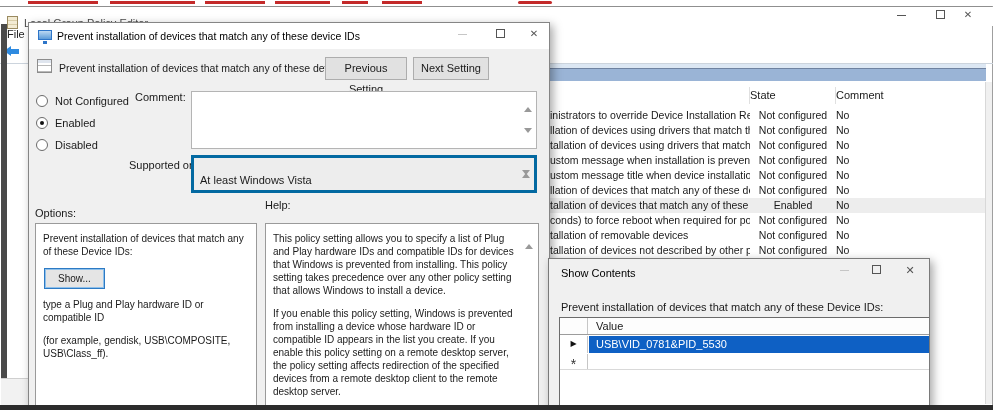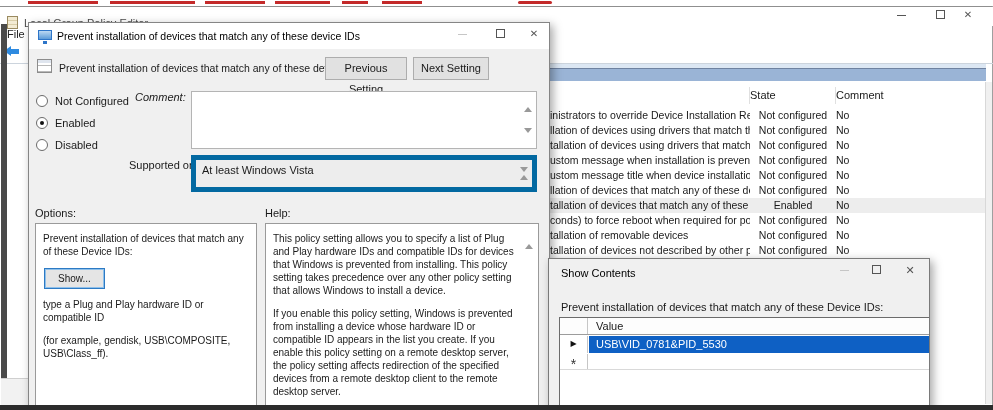--- a/index.html
+++ b/index.html
@@ -73,21 +73,21 @@
                repeating-linear-gradient(rgba(0,0,0,0) 0 5px,#b9b9b9 5px 6px); background-color:#fff; }
   .hdr-label { position:absolute; left:30px; top:39px; width:268px; white-space:nowrap; overflow:hidden; font-size:10.5px; }
   .radio-row { position:absolute; left:7px; height:14px; cursor:default; }
   .radio { position:absolute; left:0; top:0; width:12px; height:12px; border:1px solid #6b6b6b;
     border-radius:50%; background:#fff; }
   .radio.sel::after { content:''; position:absolute; left:3px; top:3px; width:4px; height:4px;
     border-radius:50%; background:#111; }
   .radio-label { position:absolute; left:19px; top:0; white-space:nowrap; }
   .field-label { position:absolute; color:#1a1a1a; }
   .comment-box { position:absolute; left:162px; top:68px; width:346px; height:58px; background:#fff; border:1px solid #b4b4b4; }
-  .supported-box { position:absolute; left:162px; top:132px; width:346px; height:37px; background:#ededed; border:5px solid #0369a1; padding:4px 6px; }
+  .supported-box { position:absolute; left:162px; top:132px; width:346px; height:37px; background:#ededed; border:3px solid #0369a1; padding:16px 6px; }
   .sb-arrows { position:absolute; right:2px; width:10px; }
   .tri-up { width:0; height:0; border-left:4px solid transparent; border-right:4px solid transparent; border-bottom:5px solid #999; }
   .tri-down { width:0; height:0; border-left:4px solid transparent; border-right:4px solid transparent; border-top:5px solid #999; }
   .panel { position:absolute; top:200px; background:#fff; border:1px solid #9a9a9a; padding:8px 7px; font-size:10px; line-height:1.3; overflow:hidden; }
   .opt-panel { left:6px; width:222px; height:200px; }
   .help-panel { left:236px; width:274px; height:200px; padding-right:18px; }
   .panel p { margin-bottom:10px; }
   .show-btn { display:inline-block; margin:0 0 9px 1px; padding:3px 13px; background:#e5e5e5;
     border:1px solid #2d7ac4; box-shadow:inset 0 0 0 1px #8fc0ea; font-size:10px; }
   .help-scroll-up { position:absolute; right:5px; top:8px; }
@@ -225,36 +225,36 @@
     </div>
     <div class="radio-row" style="top:94px;">
       <span class="radio sel"></span>
       <span class="radio-label">Enabled</span>
     </div>
     <div class="radio-row" style="top:116px;">
       <span class="radio"></span>
       <span class="radio-label">Disabled</span>
     </div>
 
-    <span class="field-label" style="left:106px;top:68px;font-style:italic;">Comment:</span>
+    <span class="field-label" style="left:106px;top:68px;">Comment:</span>
     <div class="comment-box">
       <span></span>
       <span class="sb-arrows" style="top:3px;"><span class="tri-up"></span></span>
       <span class="sb-arrows" style="bottom:3px;"><span class="tri-down"></span></span>
     </div>
 
     <span class="field-label" style="left:100px;top:136px;">Supported on:</span>
     <div class="supported-box">
       <span>At least Windows Vista</span>
       <span class="sb-arrows" style="top:3px;"><span class="tri-up"></span></span>
       <span class="sb-arrows" style="bottom:3px;"><span class="tri-down"></span></span>
     </div>
 
     <span class="field-label" style="left:6px;top:184px;">Options:</span>
-    <span class="field-label" style="left:236px;top:184px;">Help:</span>
+    <span class="field-label" style="left:236px;top:176px;">Help:</span>
 
     <div class="panel opt-panel">
       <p>Prevent installation of devices that match any of these Device IDs:</p>
       <div class="show-btn">Show...</div>
       <p>type a Plug and Play hardware ID or compatible ID</p>
       <p>(for example, gendisk, USB\COMPOSITE, USB\Class_ff).</p>
       
     </div>
 
     <div class="panel help-panel">

